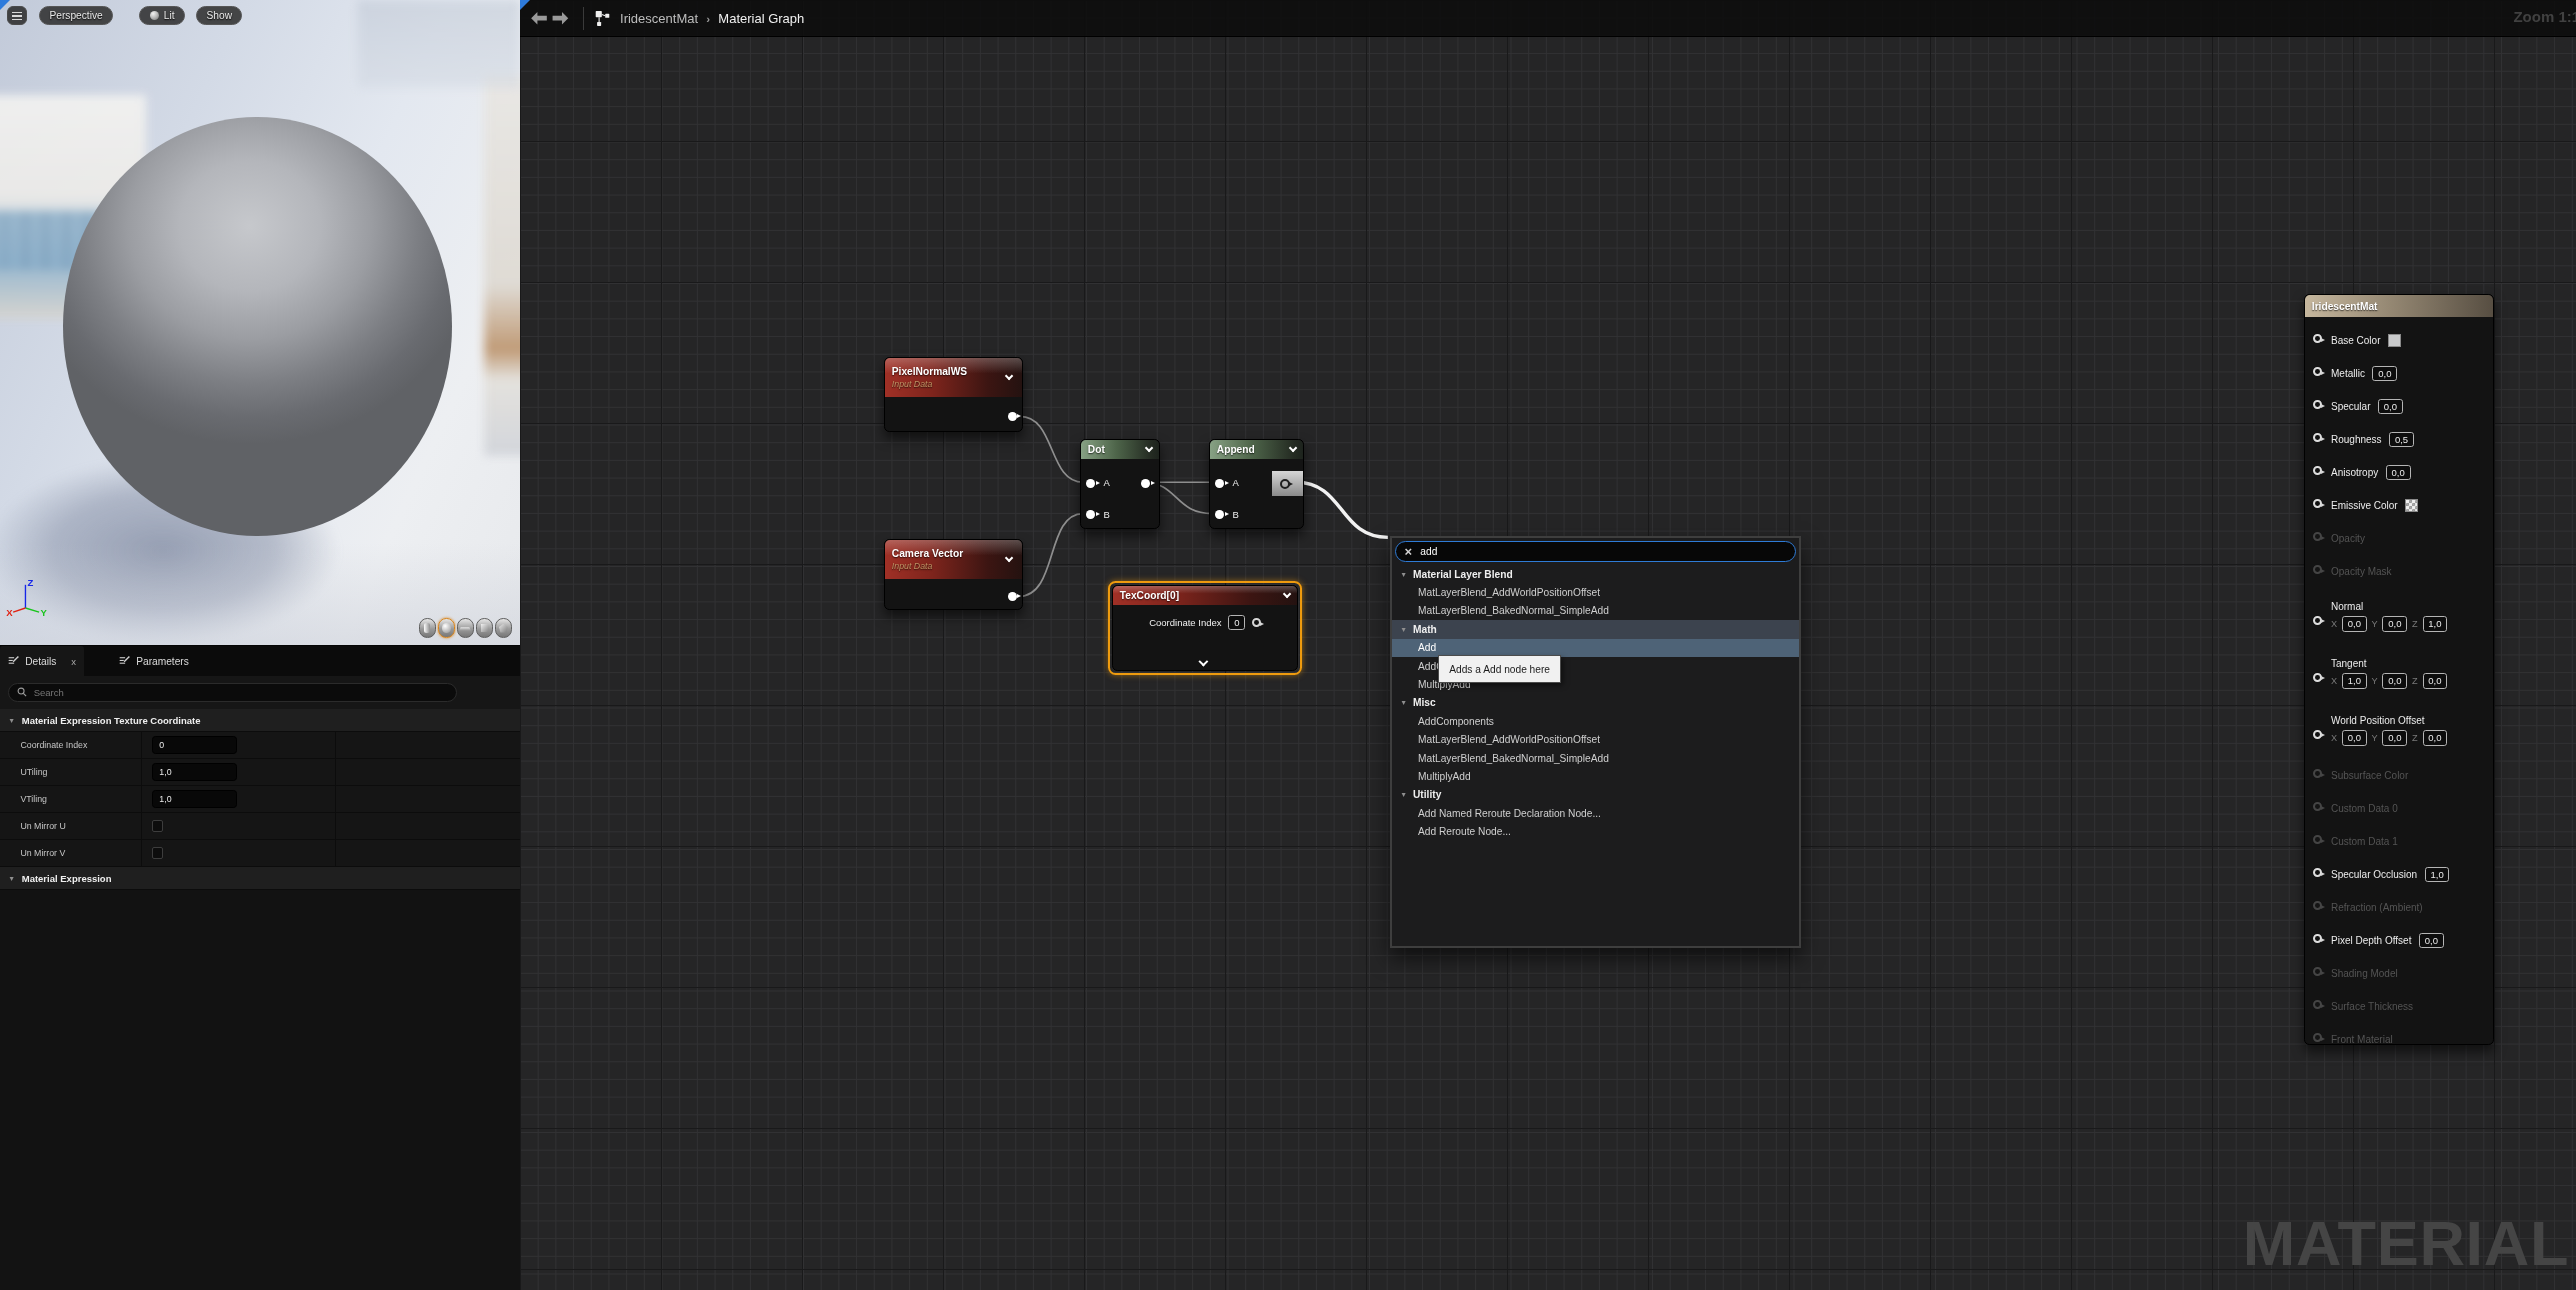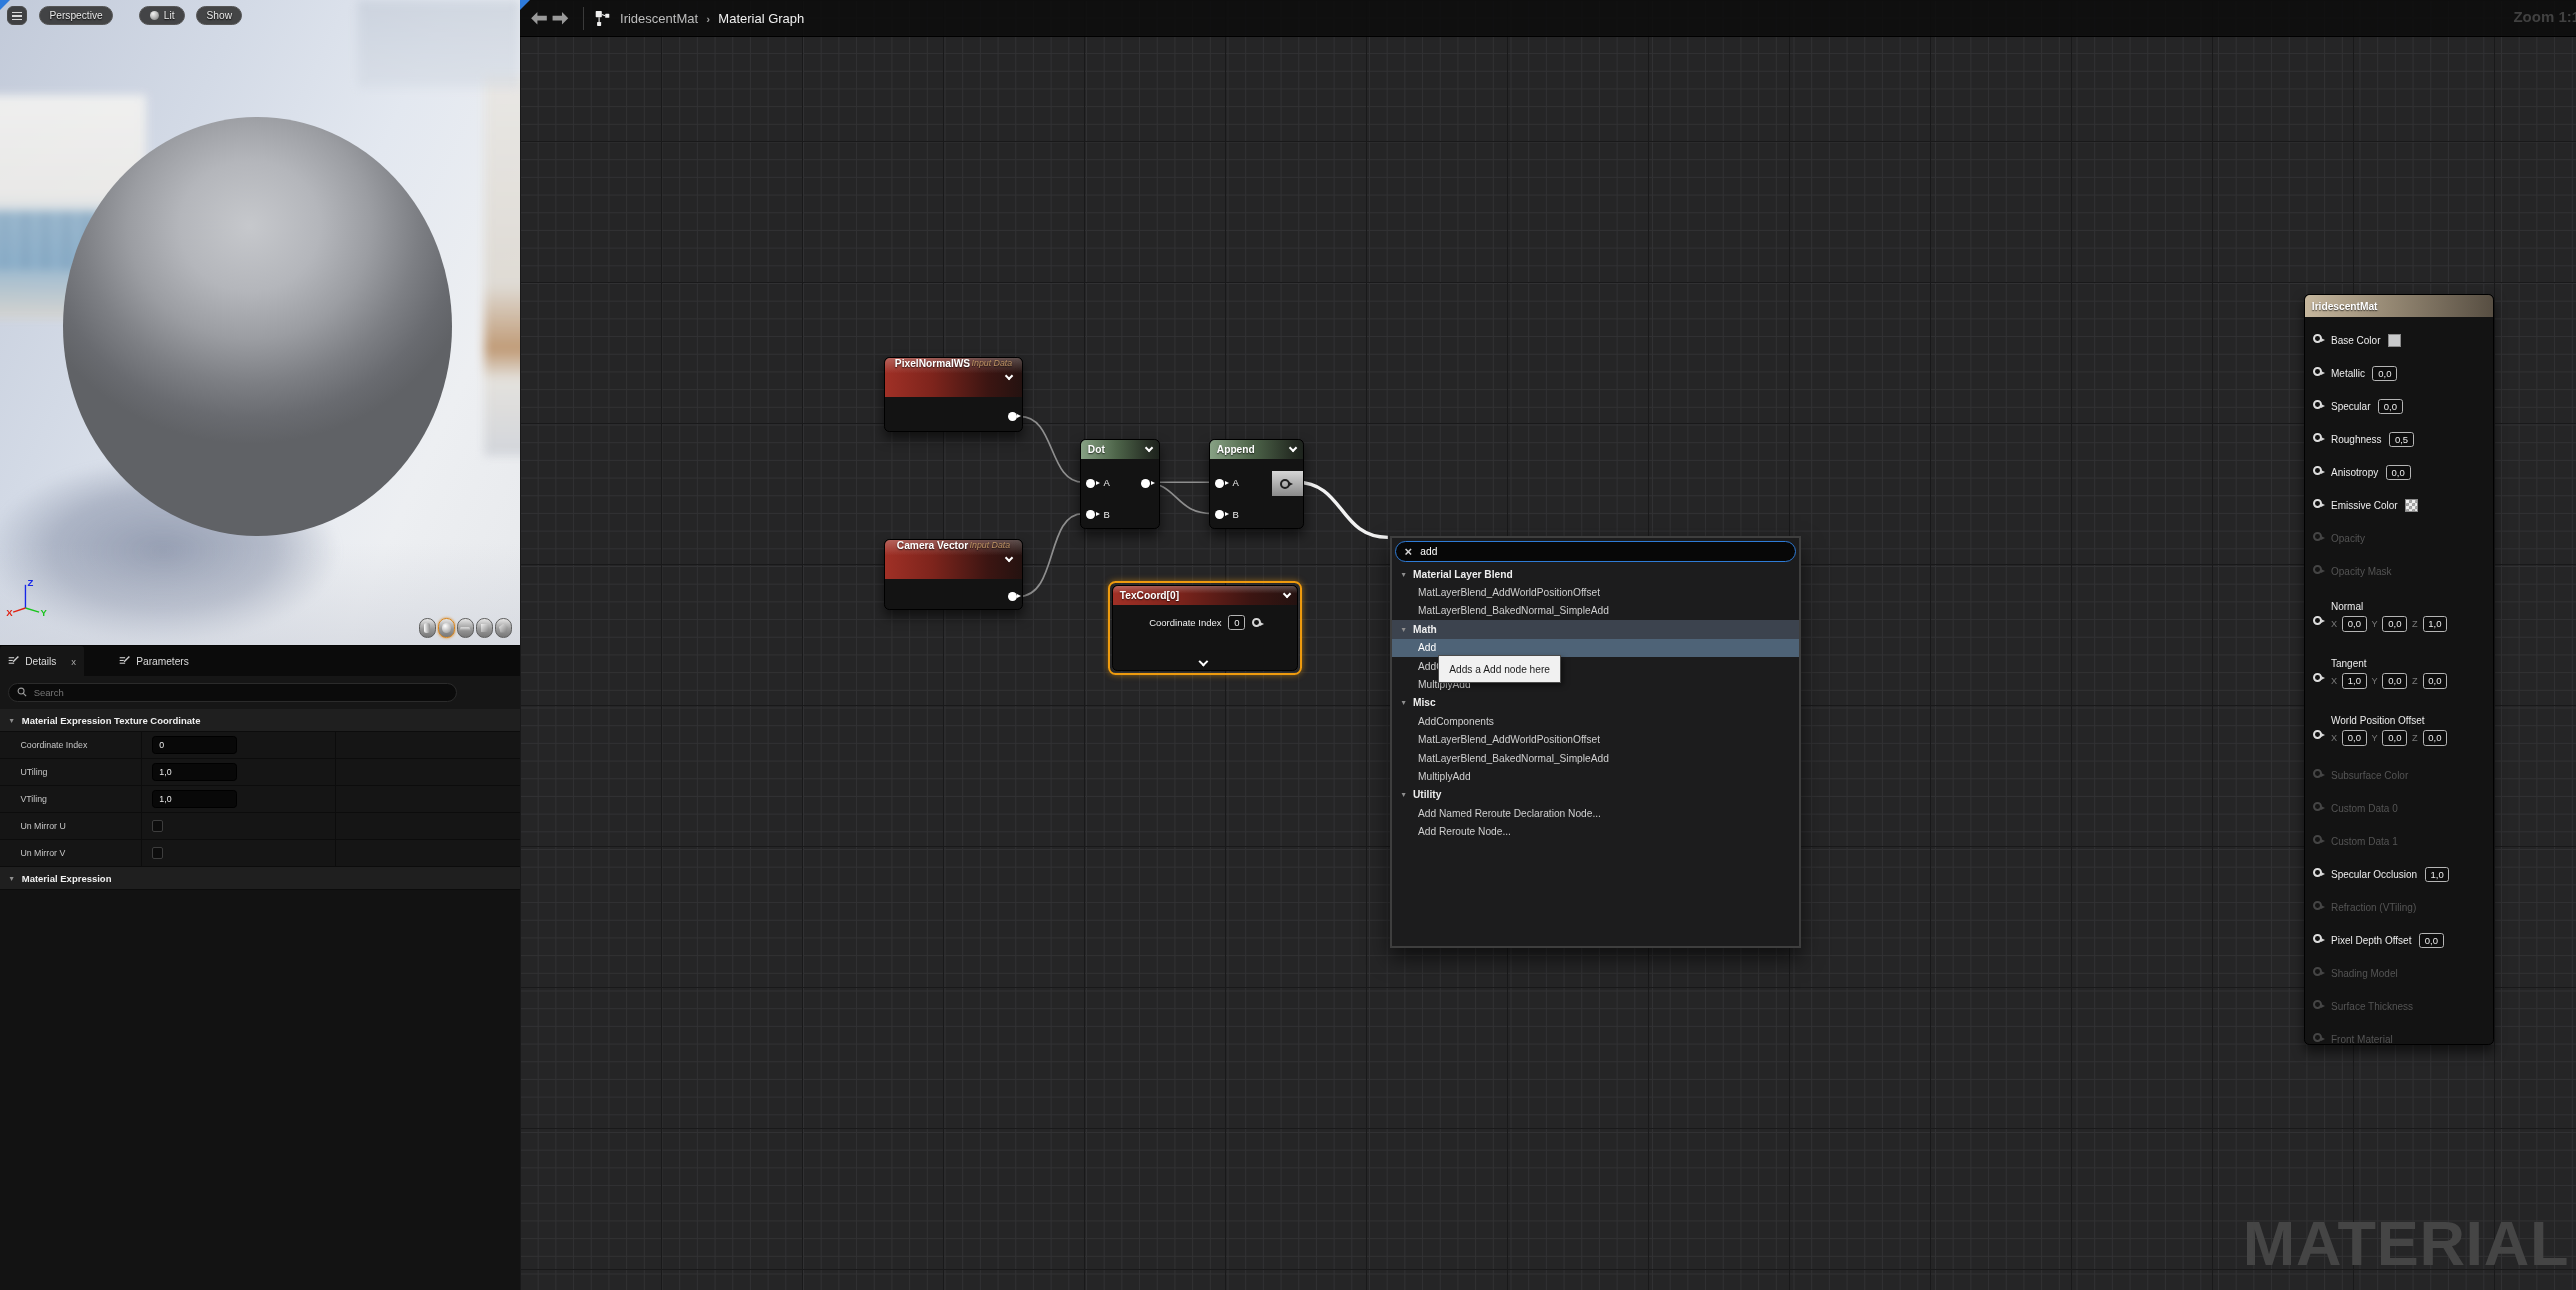--- a/index.html
+++ b/index.html
@@ -97,21 +97,21 @@
   .zoom-label { position:absolute; top:8.2px; right:-4.1px; font-size:15px; font-weight:bold; color:#414141; z-index:6; }
   .watermark { position:absolute; right:6.8px; bottom:12.2px; font-size:63px; font-weight:bold;
     letter-spacing:0.7px; color:#454545; z-index:1; }
   #wires { position:absolute; left:0; top:0; z-index:8; pointer-events:none; }
 
   
   .node { position:absolute; border-radius:5.4px; background:#131313; border:0.7px solid #000;
     box-shadow:0 6.8px 12.2px rgba(0,0,0,.55); z-index:20; }
   .nhdr { height:19px; border-radius:4.8px 4.8px 0 0; display:flex; align-items:center; padding:0 6.8px;
     font-size:10.2px; font-weight:bold; color:#fff; text-shadow:0 0.7px 1.4px rgba(0,0,0,.7); cursor:grab; }
-  .nhdr-red2 { height:39px; flex-direction:row; align-items:flex-start; justify-content:center; gap:1.4px; }
+  .nhdr-red2 { height:39px; flex-direction:column; align-items:flex-start; justify-content:center; gap:1.4px; }
   .hdr-red { background:linear-gradient(90deg,#a03026 0%,#7d241c 35%,#3c1512 75%,#241210 100%),
              linear-gradient(180deg,rgba(255,255,255,.25),rgba(255,255,255,0) 40%); background-blend-mode:overlay; }
   .hdr-green { background:linear-gradient(90deg,#87a184 0%,#4e654a 45%,#242b22 90%,#1d231d 100%); }
   .hdr-tan { background:linear-gradient(90deg,#c6b79e 0%,#958873 45%,#574e42 100%); }
   .nsub { font-size:8.8px; font-style:italic; font-weight:normal; color:#bd9263; }
   .chev { width:6.1px; height:6.1px; border-right:2px solid #fff; border-bottom:2px solid #fff;
     transform:rotate(45deg); margin-left:auto; margin-bottom:2.7px; }
   .nhdr-red2 .chev { position:absolute; right:9.5px; top:15px; }
   .pin { position:absolute; width:8.8px; height:8.8px; border-radius:50%; background:#fff; cursor:crosshair; }
   .pin:after { content:""; position:absolute; right:-4.8px; top:1.7px; border-left:4.1px solid #fff;
@@ -506,21 +506,21 @@
           <span class="pin dim"></span>
           <span class="mlabel">Custom Data 1</span>
         </div>
         <div class="mrow">
           <span class="pin ring"></span>
           <span class="mlabel">Specular Occlusion</span>
           <span class="vbox">1,0</span>
         </div>
         <div class="mrow disabled">
           <span class="pin dim"></span>
-          <span class="mlabel">Refraction (VTiling)</span>
+          <span class="mlabel">Refraction (Ambient)</span>
         </div>
         <div class="mrow">
           <span class="pin ring"></span>
           <span class="mlabel">Pixel Depth Offset</span>
           <span class="vbox">0,0</span>
         </div>
         <div class="mrow disabled">
           <span class="pin dim"></span>
           <span class="mlabel">Shading Model</span>
         </div>

